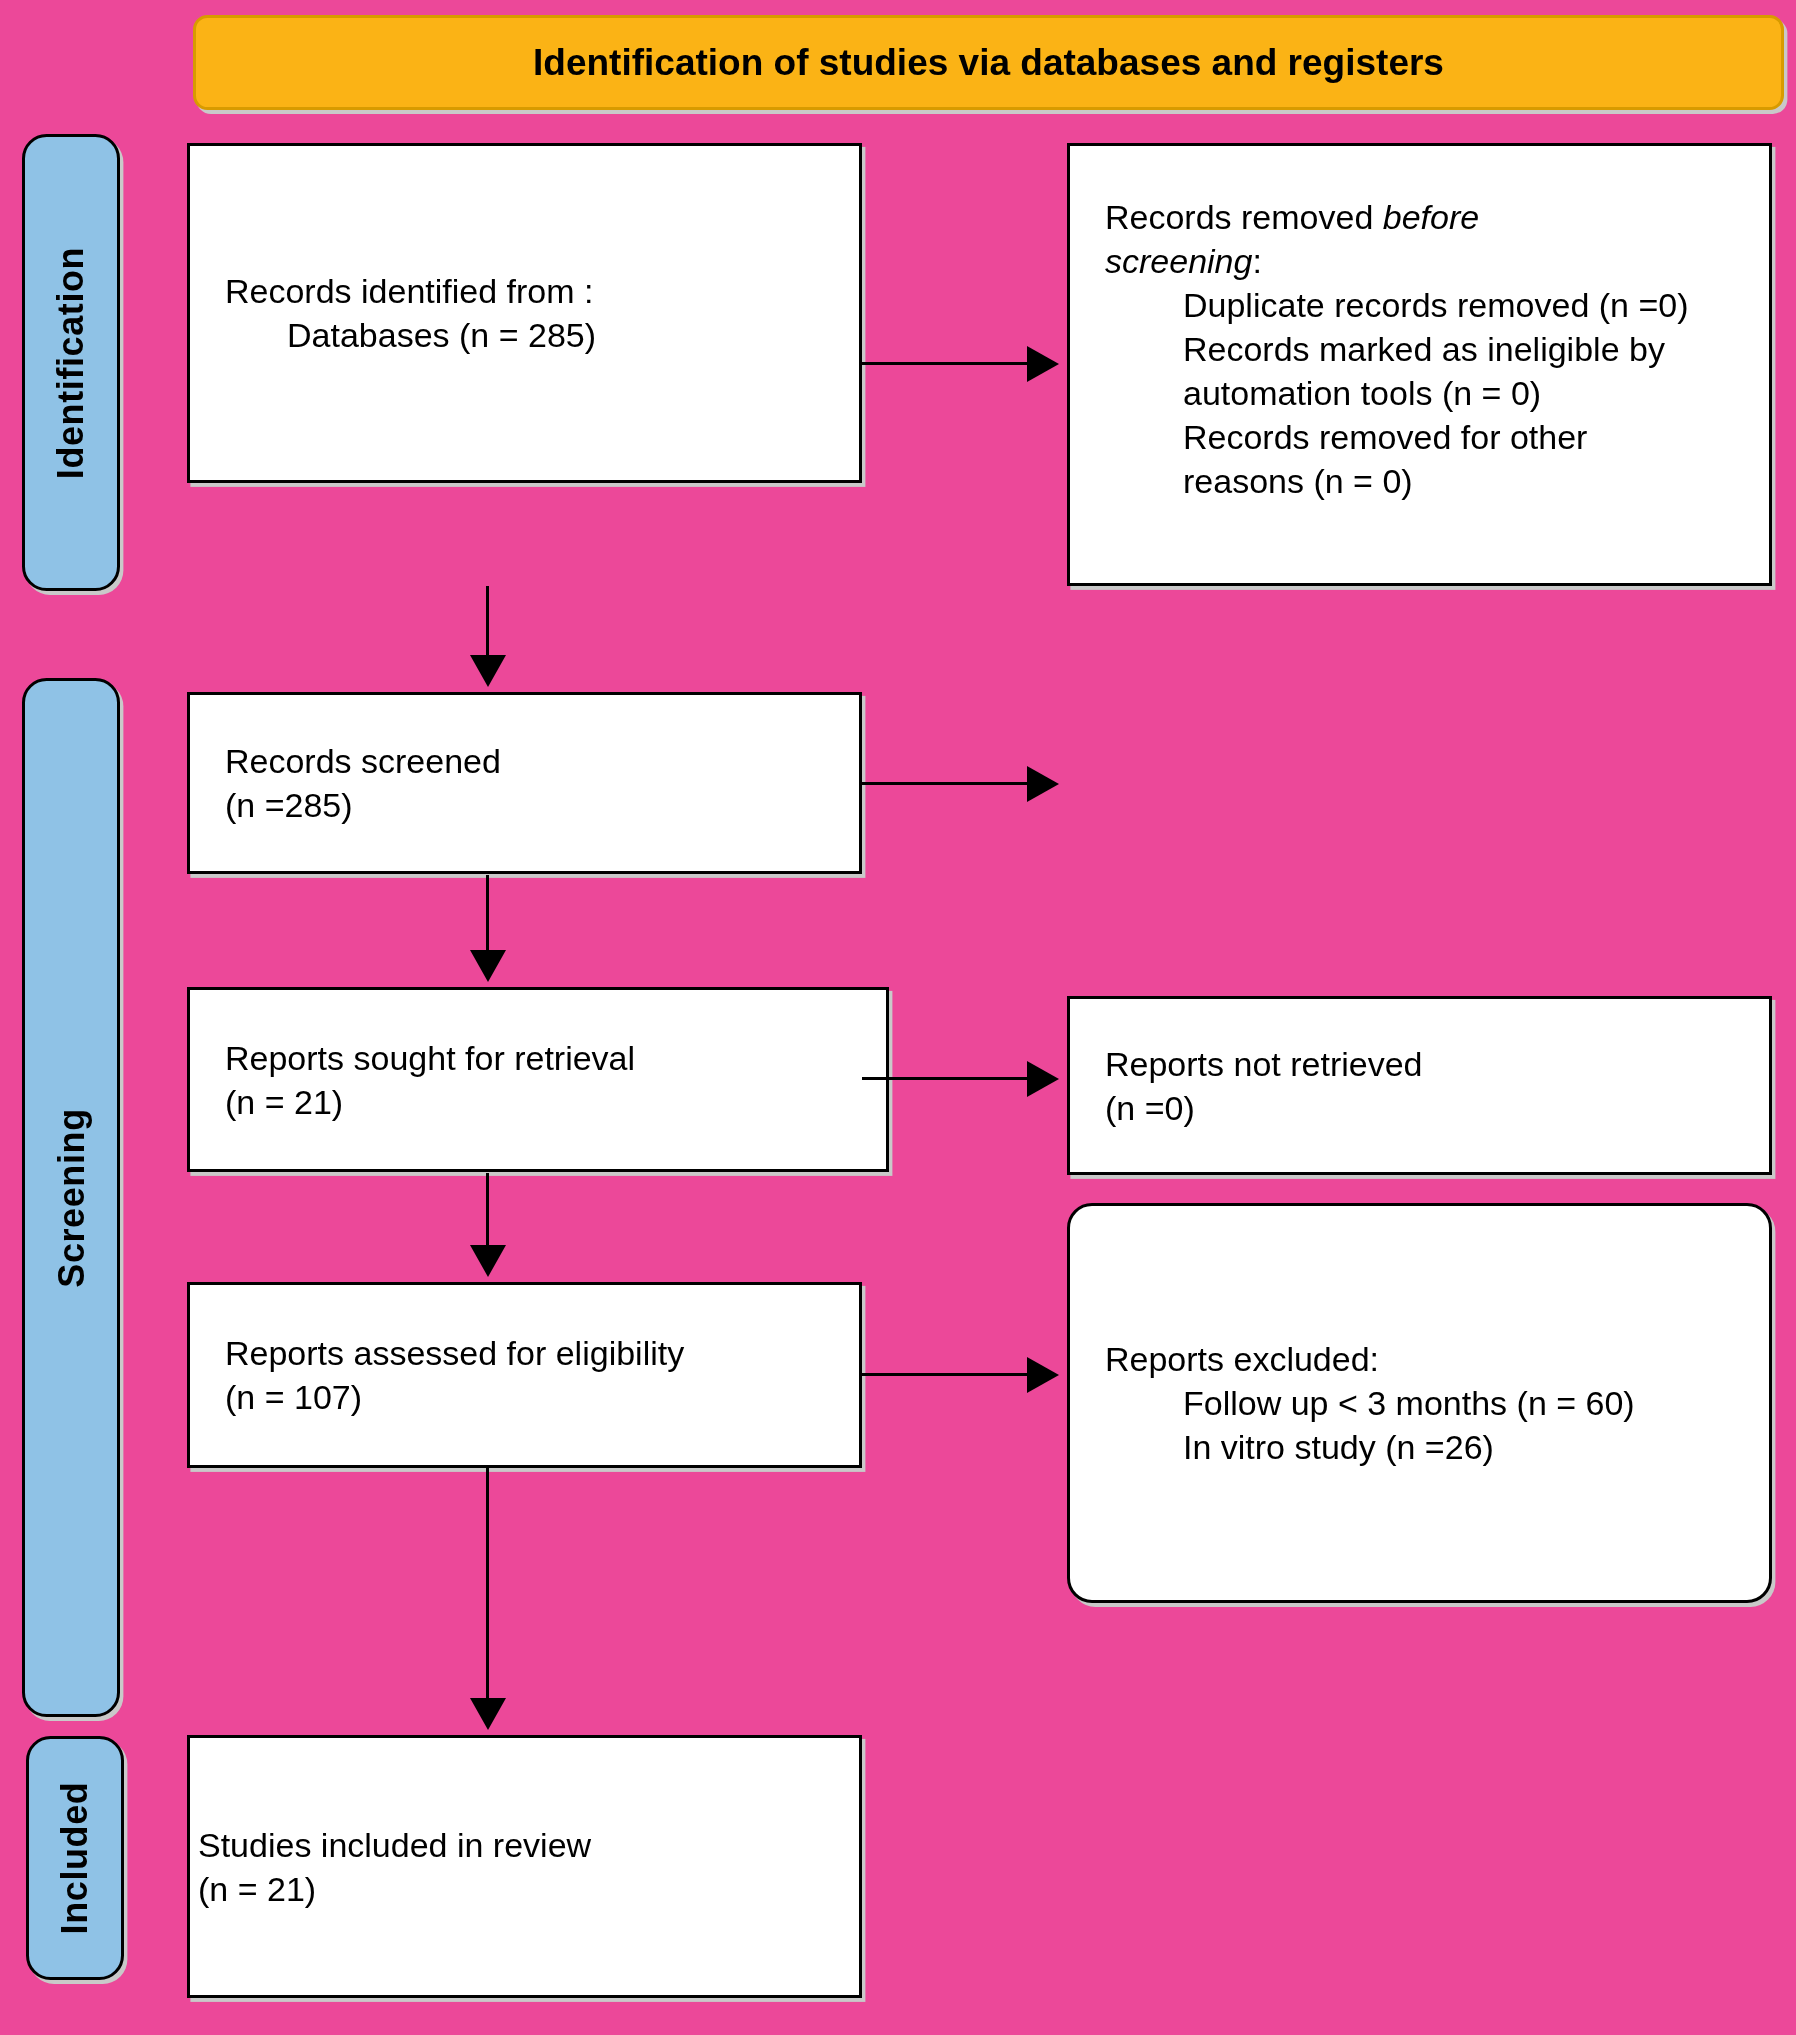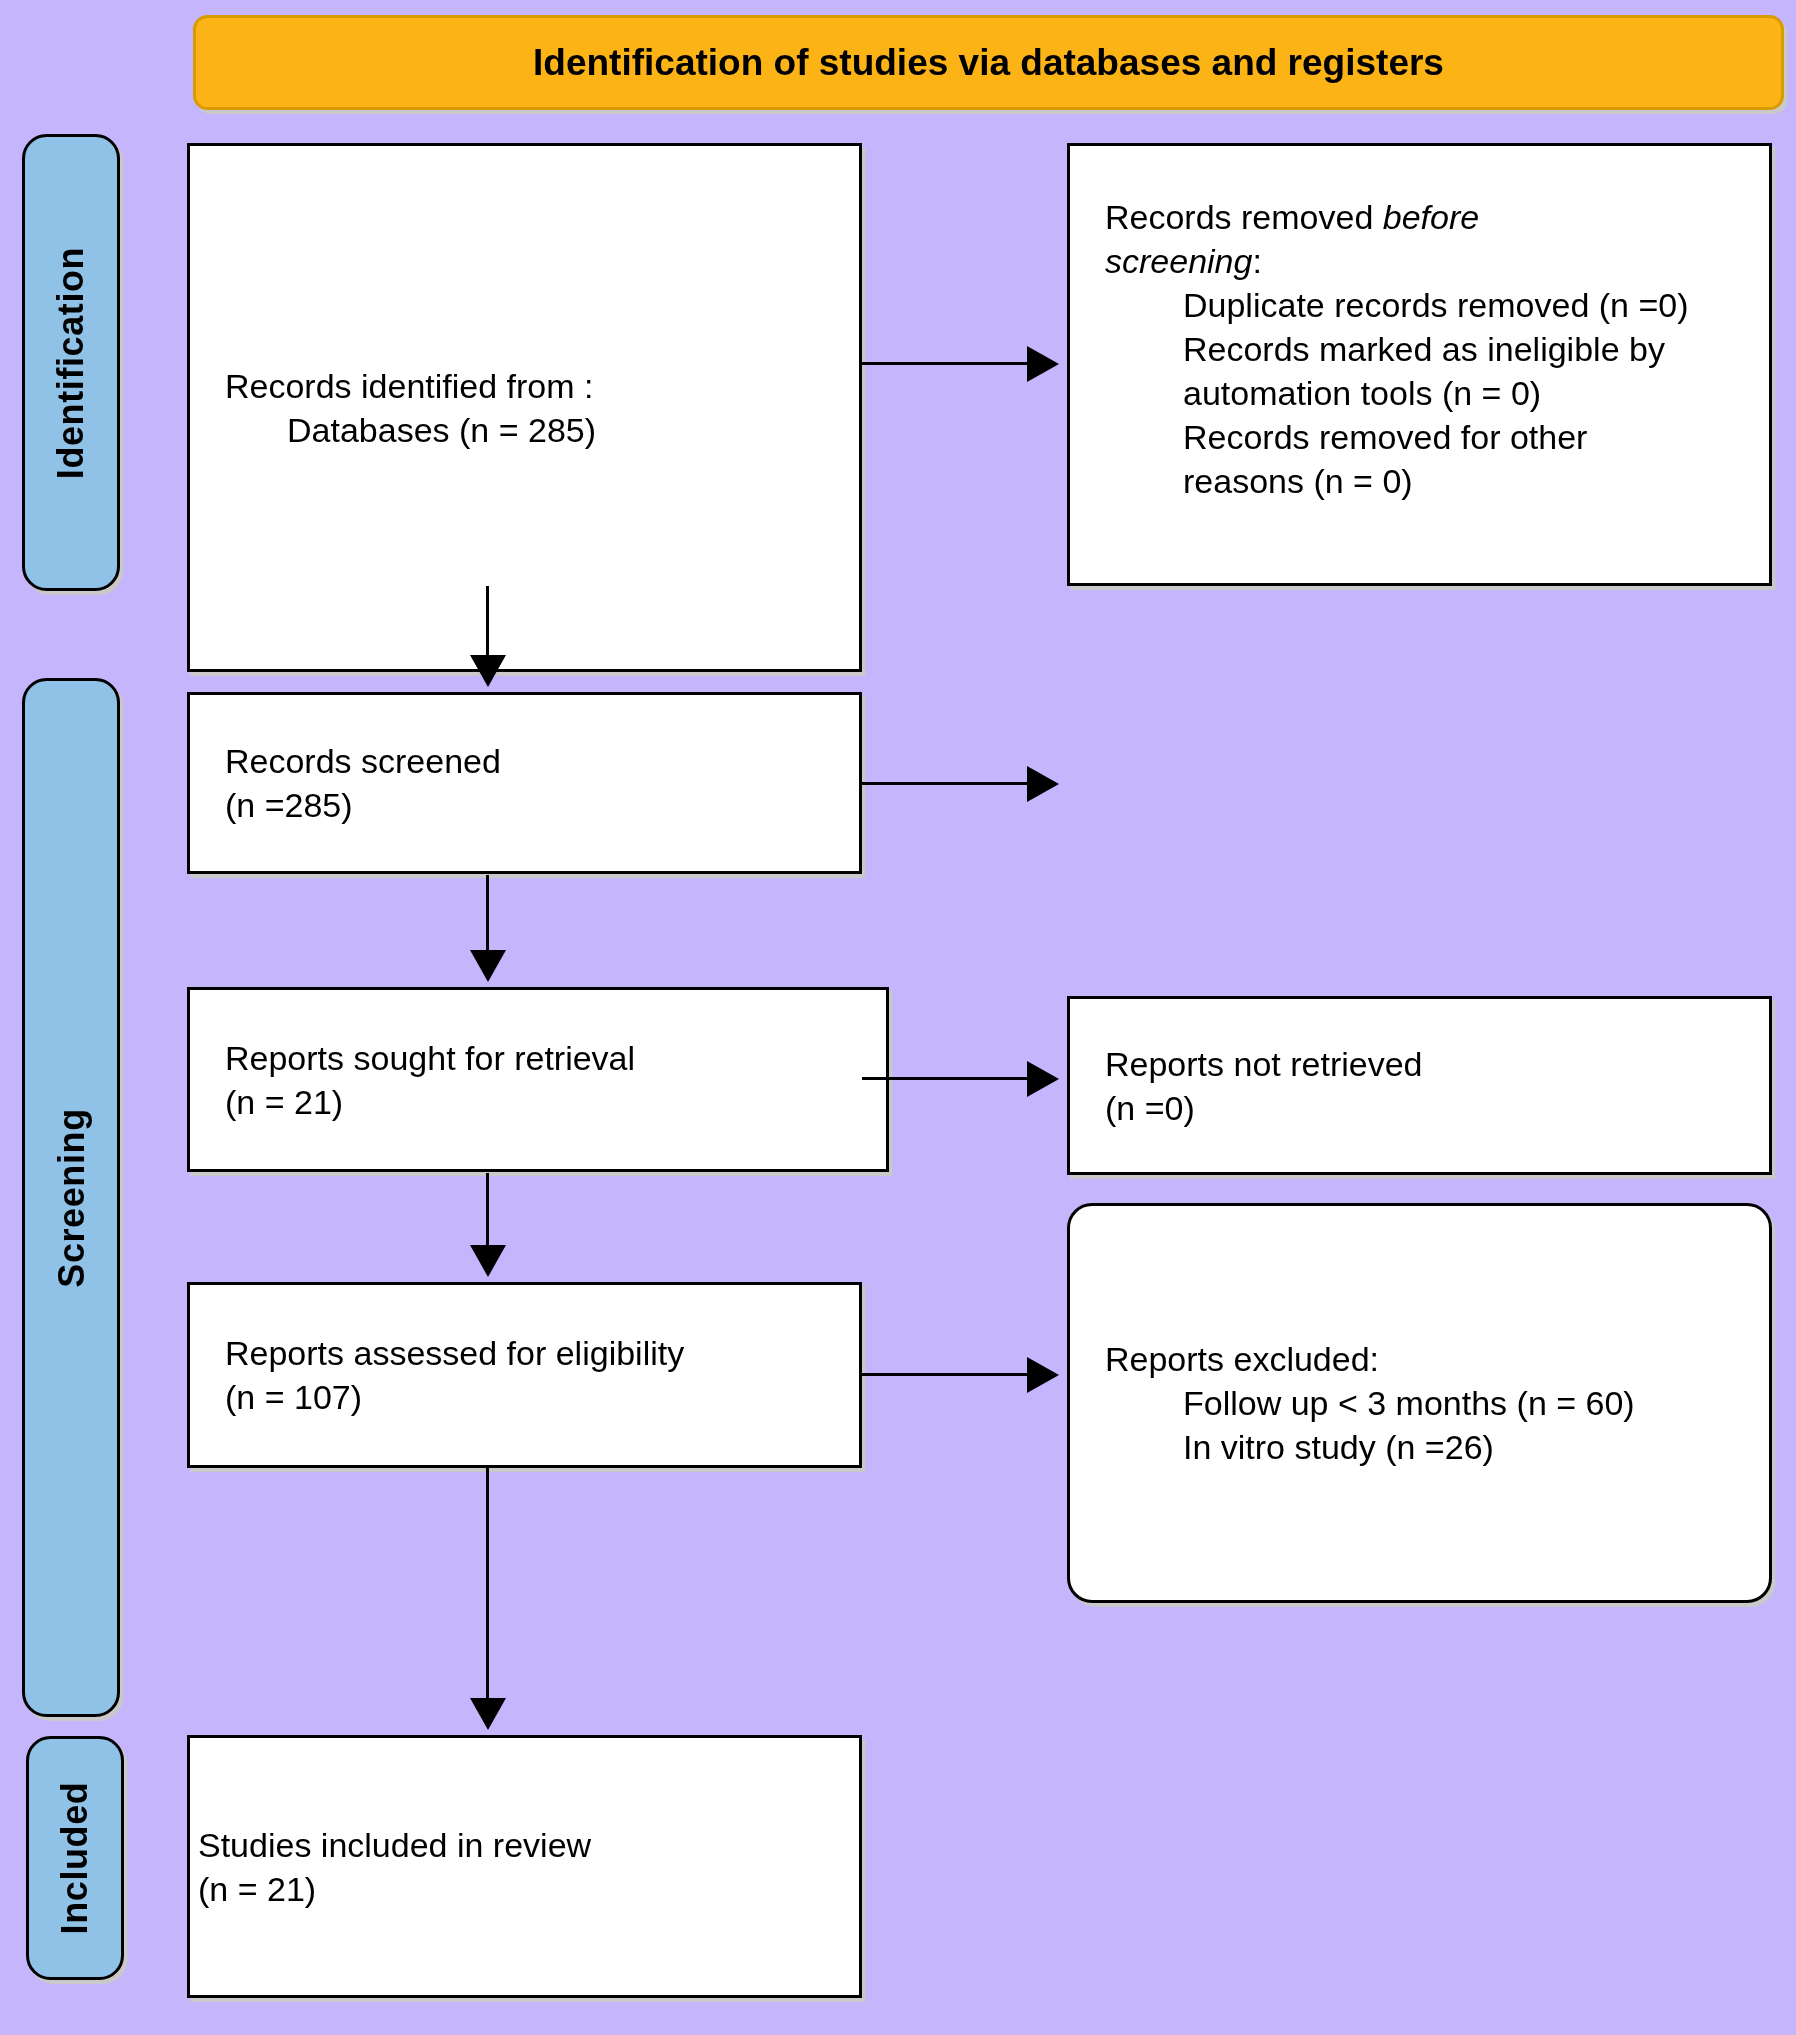--- a/index.html
+++ b/index.html
@@ -1,19 +1,19 @@
 <!DOCTYPE html>
 <html style="font-size:9px"><head>
 <meta charset="utf-8">
 <style>
   html,body{margin:0;padding:0;background:#ffffff;}
   #canvas{
     position:relative;
     width:1796px;height:2035px;
-    background:#c4b5fd;
+    background:#ec4899;
     font-family:"Liberation Sans", sans-serif;
     color:#000;
     overflow:hidden;
   }
   .banner{
     position:absolute;left:193px;top:15px;width:1591px;height:95px;
     background:#FBB315;border:3.4px solid #D89B00;border-radius:14.5px;
     box-sizing:border-box;display:flex;align-items:center;justify-content:center;
     font-size:37px;font-weight:bold;
     box-shadow:3.4px 3.9px 0 #c9c9c9;
@@ -62,21 +62,21 @@
   <div class="stage" style="top:134px;height:457px;">
     <span>Identification</span>
   </div>
   <div class="stage" style="top:678px;height:1039px;">
     <span>Screening</span>
   </div>
   <div class="stage" style="left:26px;top:1736px;height:244px;">
     <span>Included</span>
   </div>
 
-  <div class="fbox" style="left:187px;top:143px;width:675px;height:529px;">
+  <div class="fbox" style="left:187px;top:143px;width:675px;height:340px;">
     <div>Records identified from :</div>
     <div class="indent2">Databases (n = 285)</div>
   </div>
 
   <div class="fbox" style="left:187px;top:692px;width:675px;height:182px;">
     <div>Records screened</div>
     <div>(n =285)</div>
   </div>
 
   <div class="fbox" style="left:187px;top:987px;width:702px;height:185px;">

